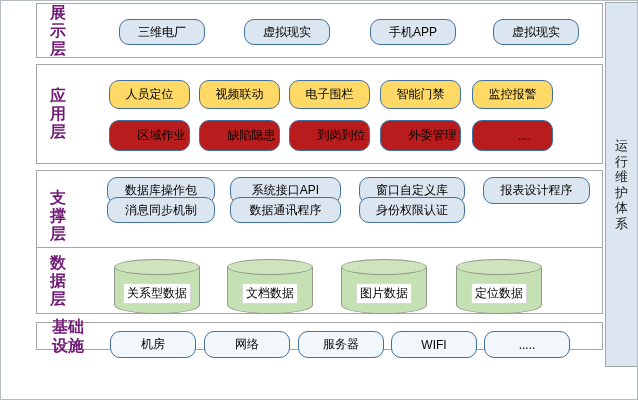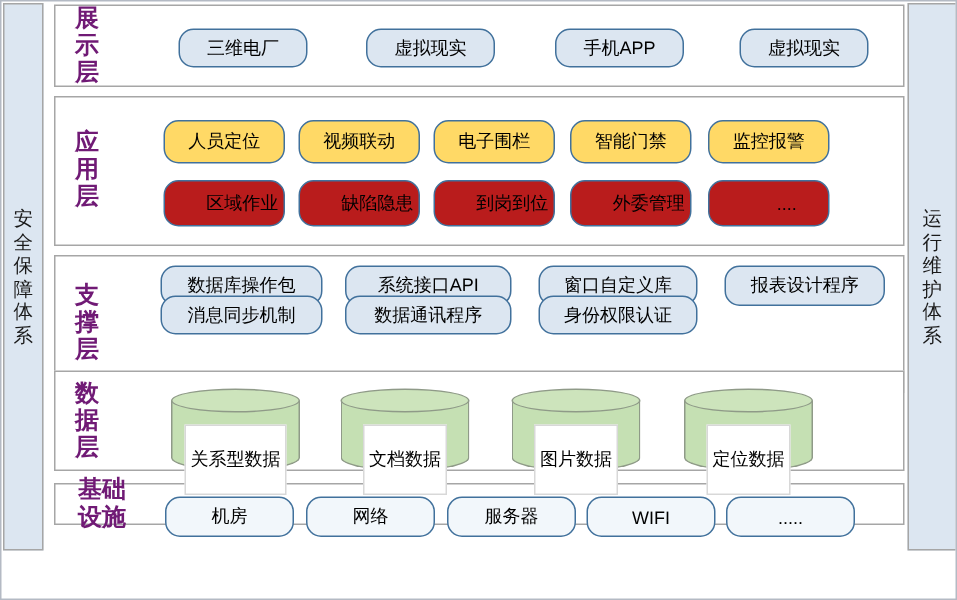--- a/index.html
+++ b/index.html
@@ -64,32 +64,29 @@
     position:absolute; left:0; top:0; width:100%; height:16px;
     background:#cde4bc; border:1px solid #8f9a88; border-radius:50%; z-index:2;
   }
   .cyl-body {
     position:absolute; left:0; top:8px; width:100%; height:47px;
     background:#c5e0b3; border:1px solid #8f9a88; border-top:none;
     border-radius:0 0 43px 43px / 0 0 9px 9px; z-index:1;
   }
   .cyl-label {
     position:absolute; left:50%; top:24px; transform:translateX(-50%);
-    background:#ffffff; padding:14px 3px; font-size:12px; white-space:nowrap; z-index:3;
+    background:#ffffff; padding:1px 3px; font-size:12px; white-space:nowrap; z-index:3;
     border:1px solid #d8d8d8;
   }
 </style>
 </head>
 <body>
 
 <div class="canvas">
 
-  <div class="rail rail-left">
-    <div class="rail-text">安全保障体系</div>
-  </div>
 
   <div class="rail rail-right">
     <div class="rail-text">运行维护体系</div>
   </div>
 
 
   <div class="layer layer-1">
     <div class="layer-label">展示层</div>
     <div class="box box-blue r1" style="left:82px">三维电厂</div>
     <div class="box box-blue r1" style="left:207px">虚拟现实</div>

